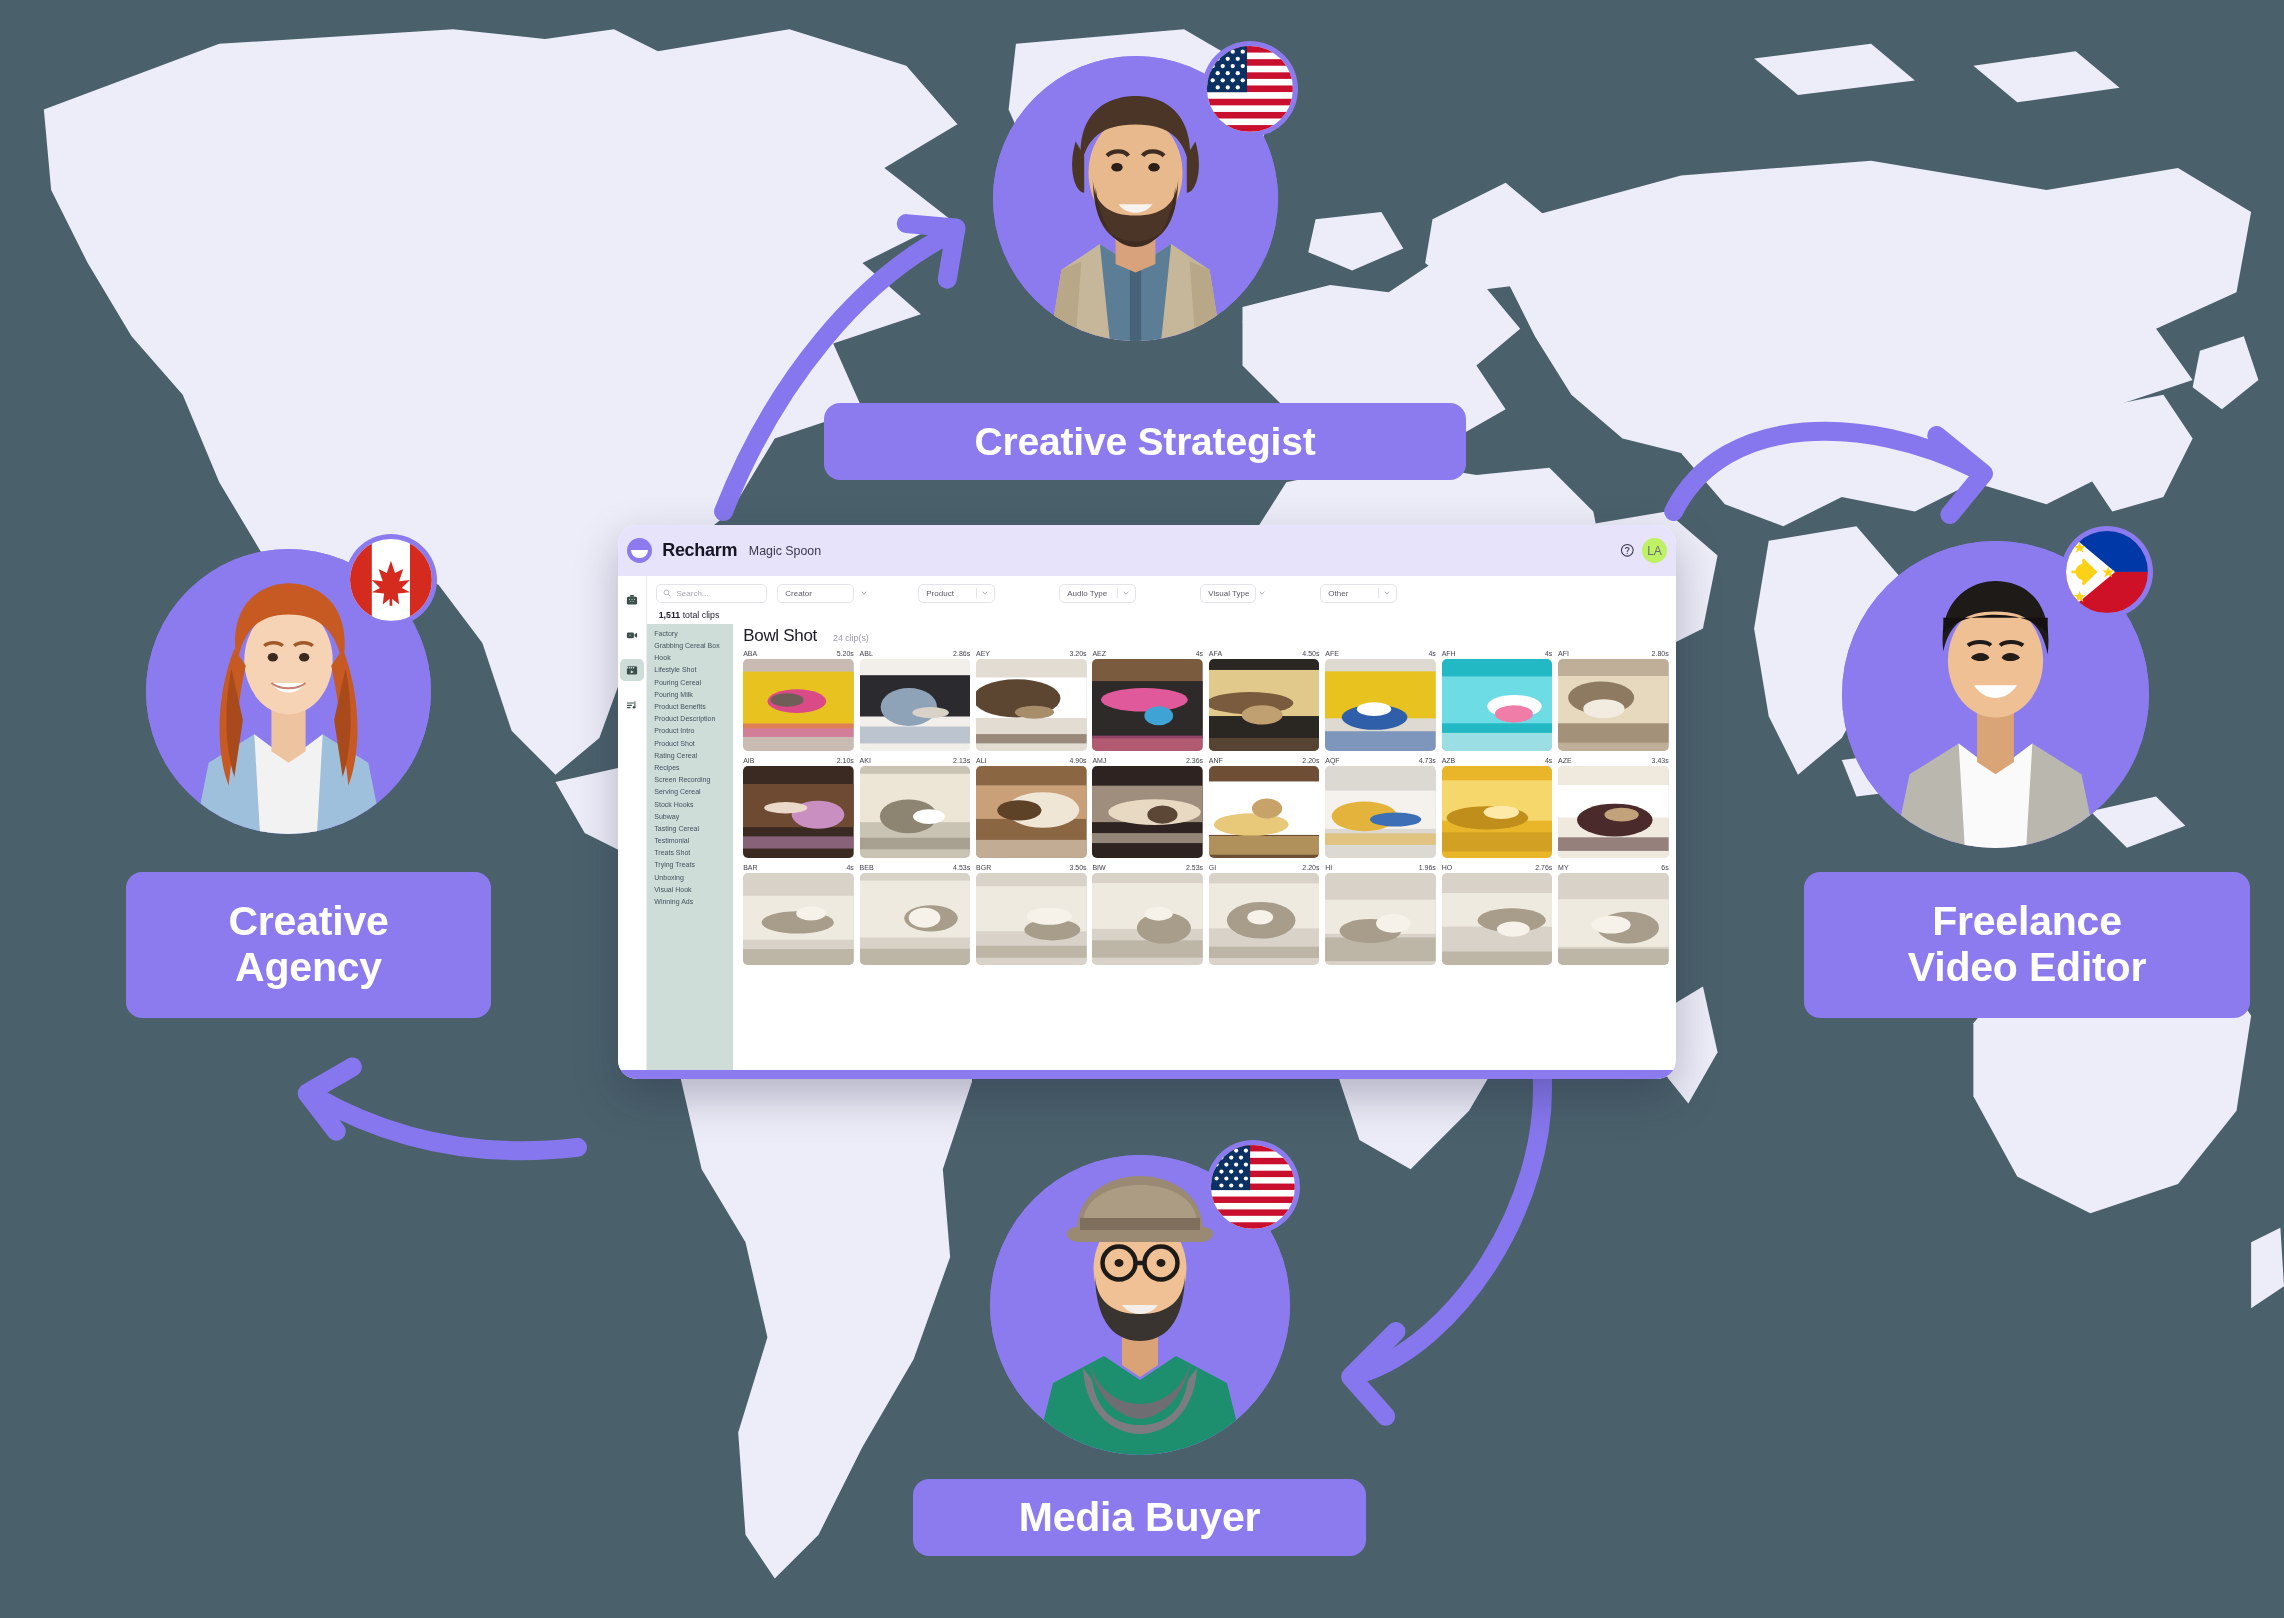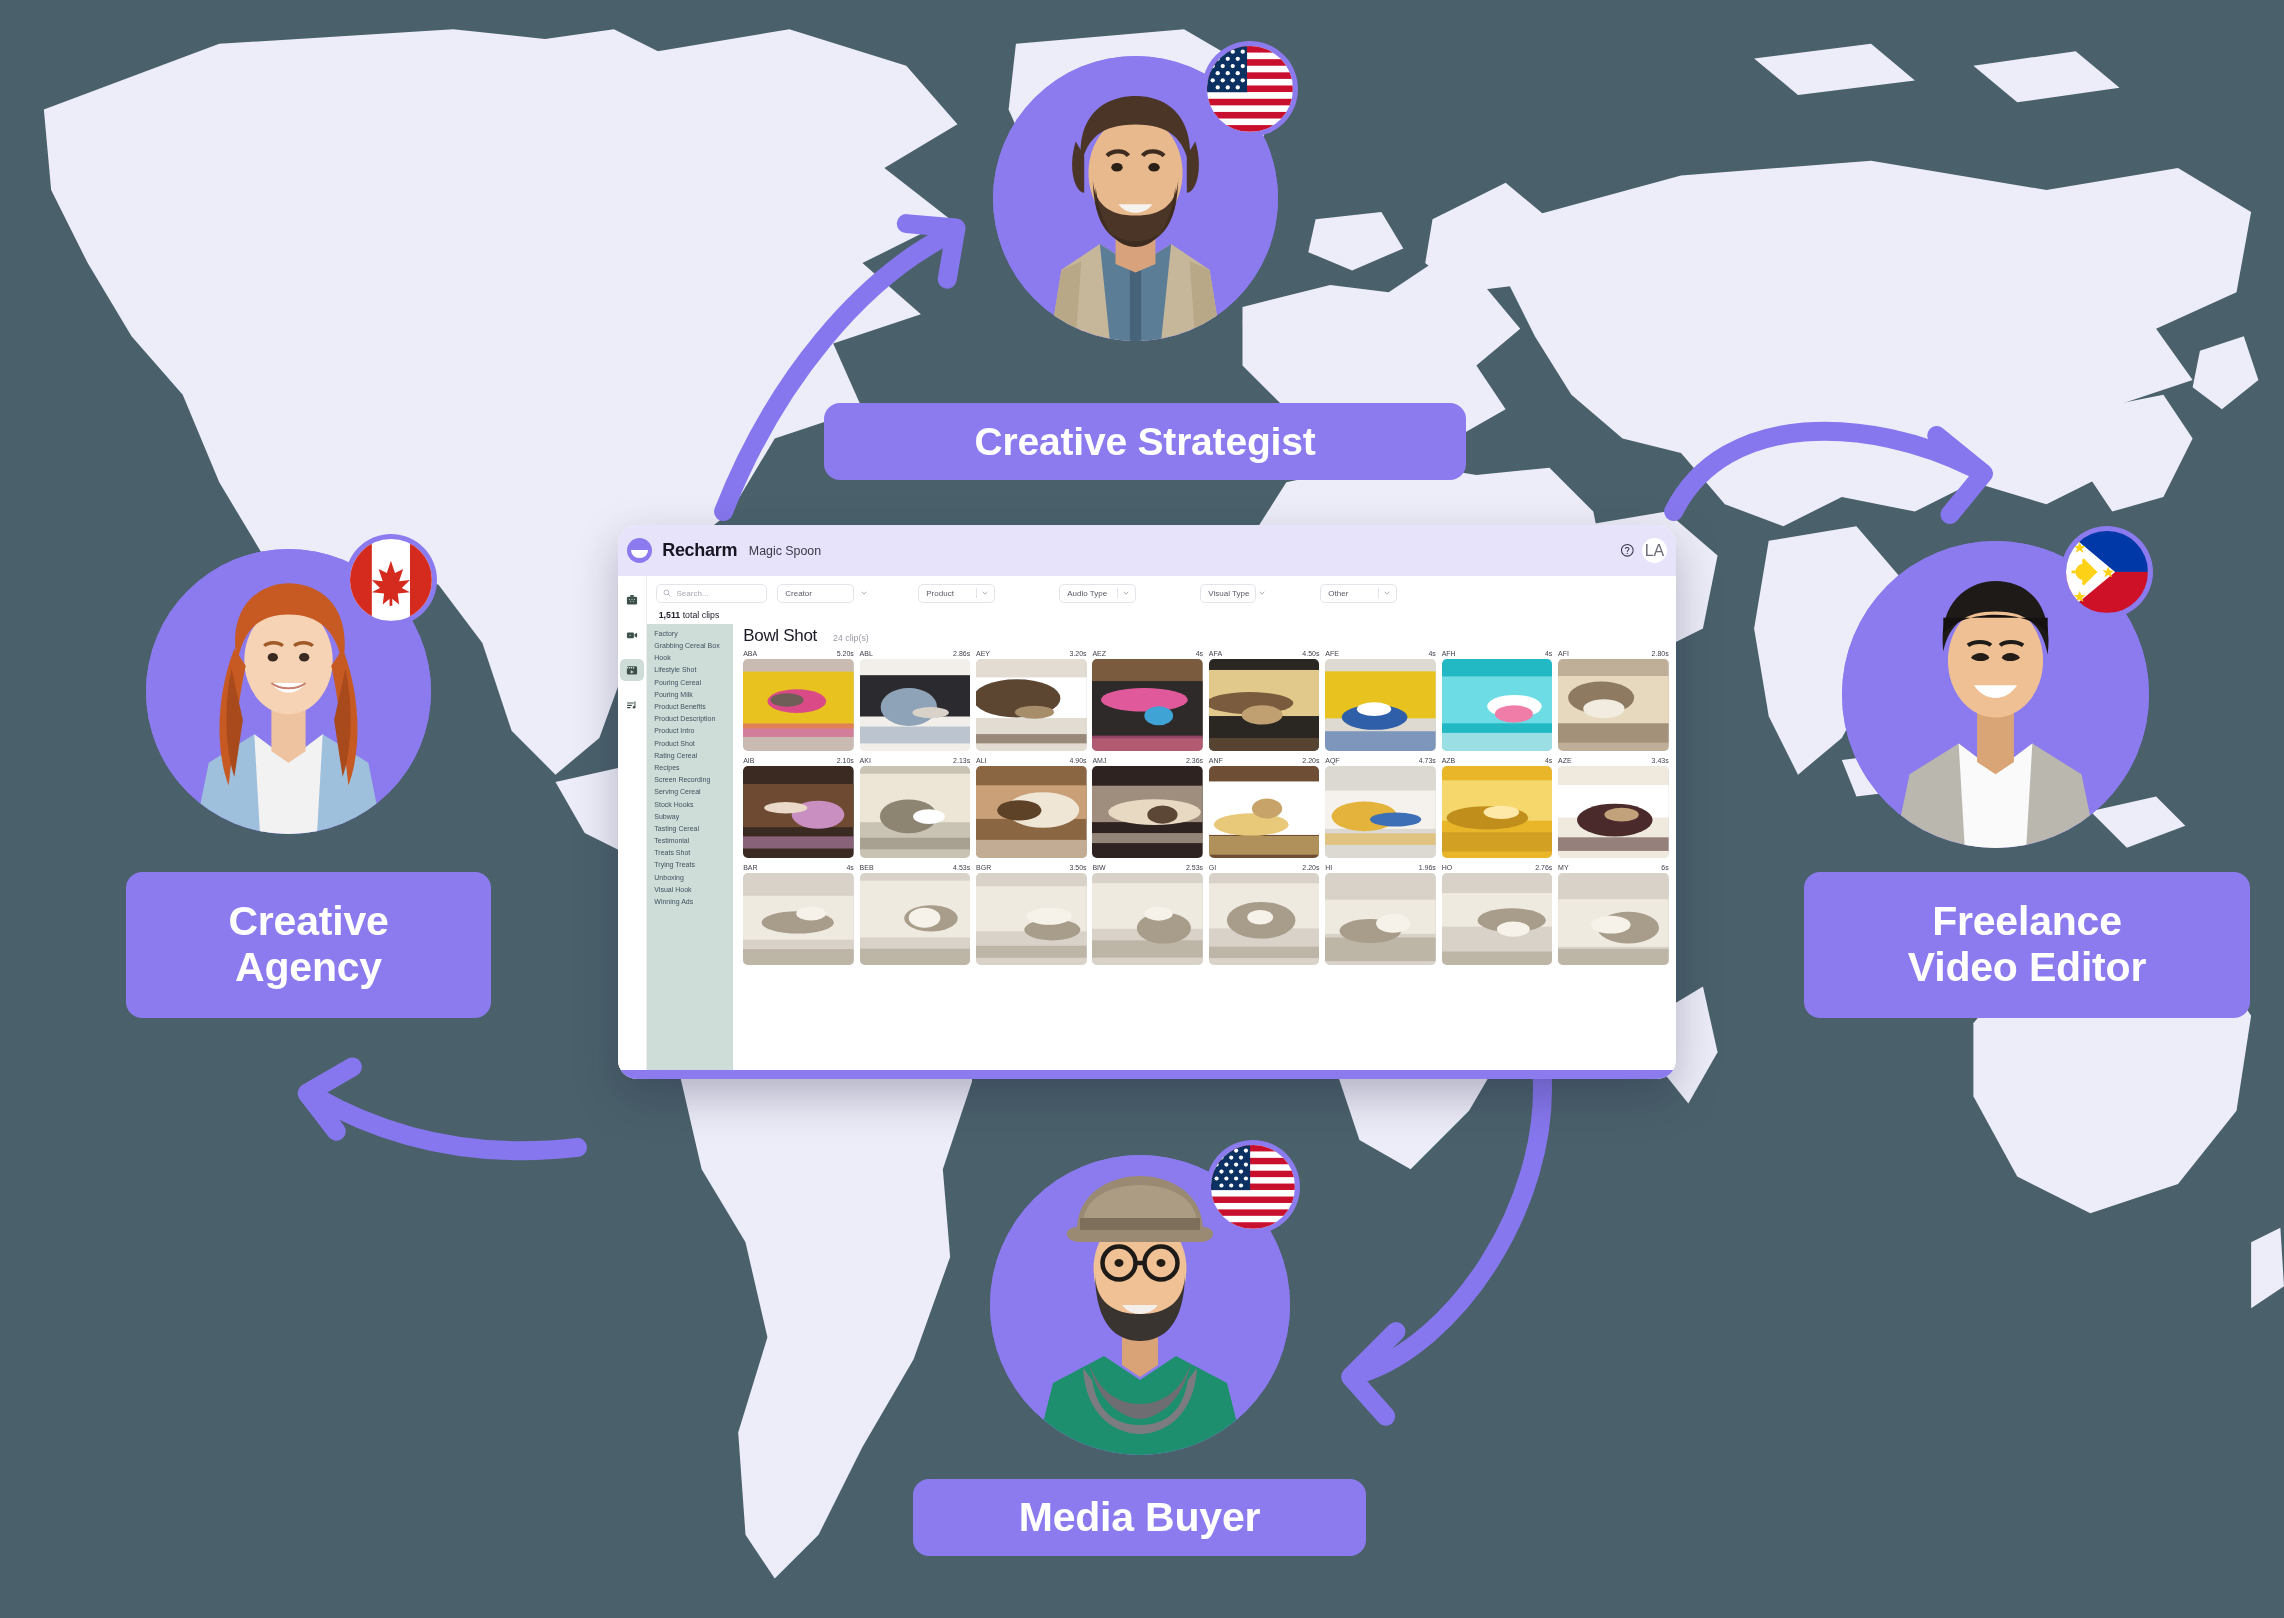--- a/index.html
+++ b/index.html
@@ -93,22 +93,22 @@
     content: ""; position: absolute;
     left: 4.4px; right: 4.4px; bottom: 5.1px; height: 8px;
     background: #ffffff; border-radius: 0 0 14.6px 14.6px;
   }
   .brand-name { font-size: 18px; font-weight: 700; color: #171622; letter-spacing: -0.3px; }
   .brand-sub { font-size: 12.4px; color: #3a3a48; margin-left: 11.7px; }
   .topbar-right { margin-left: auto; display: flex; align-items: center; gap: 7.3px; }
   .help-icon { width: 14.6px; height: 14.6px; }
   .user-chip {
     width: 25px; height: 25px; border-radius: 50%;
-    background: #ffffff; color: #6c6c78;
-    font-size: 16px; display: flex; align-items: center; justify-content: center;
+    background: #bef264; color: #6c6c78;
+    font-size: 12px; display: flex; align-items: center; justify-content: center;
   }
 
   .app-body { flex: 1 1 auto; display: flex; min-height: 0; }
 
   .icon-rail {
     width: 29px; flex: 0 0 29px;
     background: #ffffff;
     border-right: 0.7px solid #EBEBF1;
     padding-top: 13px;
     display: flex; flex-direction: column; align-items: center; gap: 13px;

